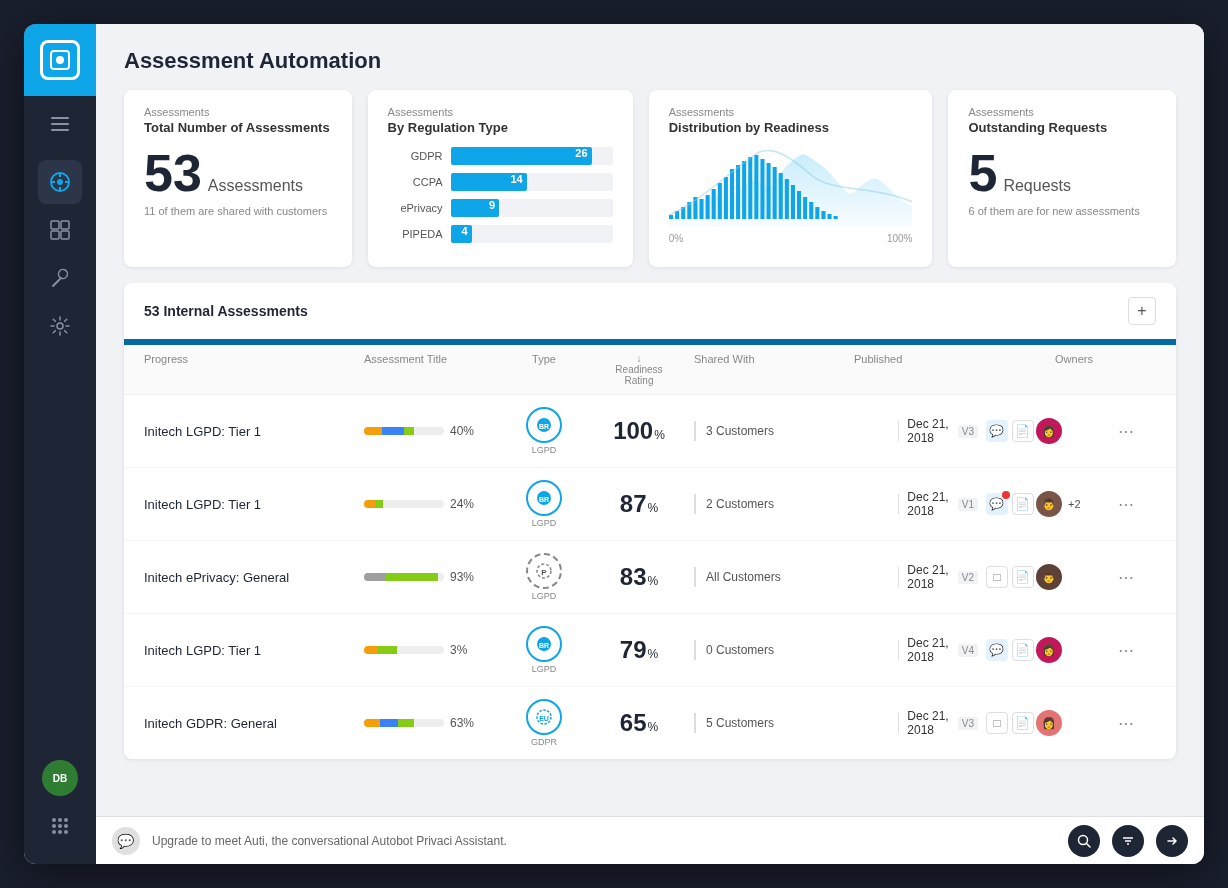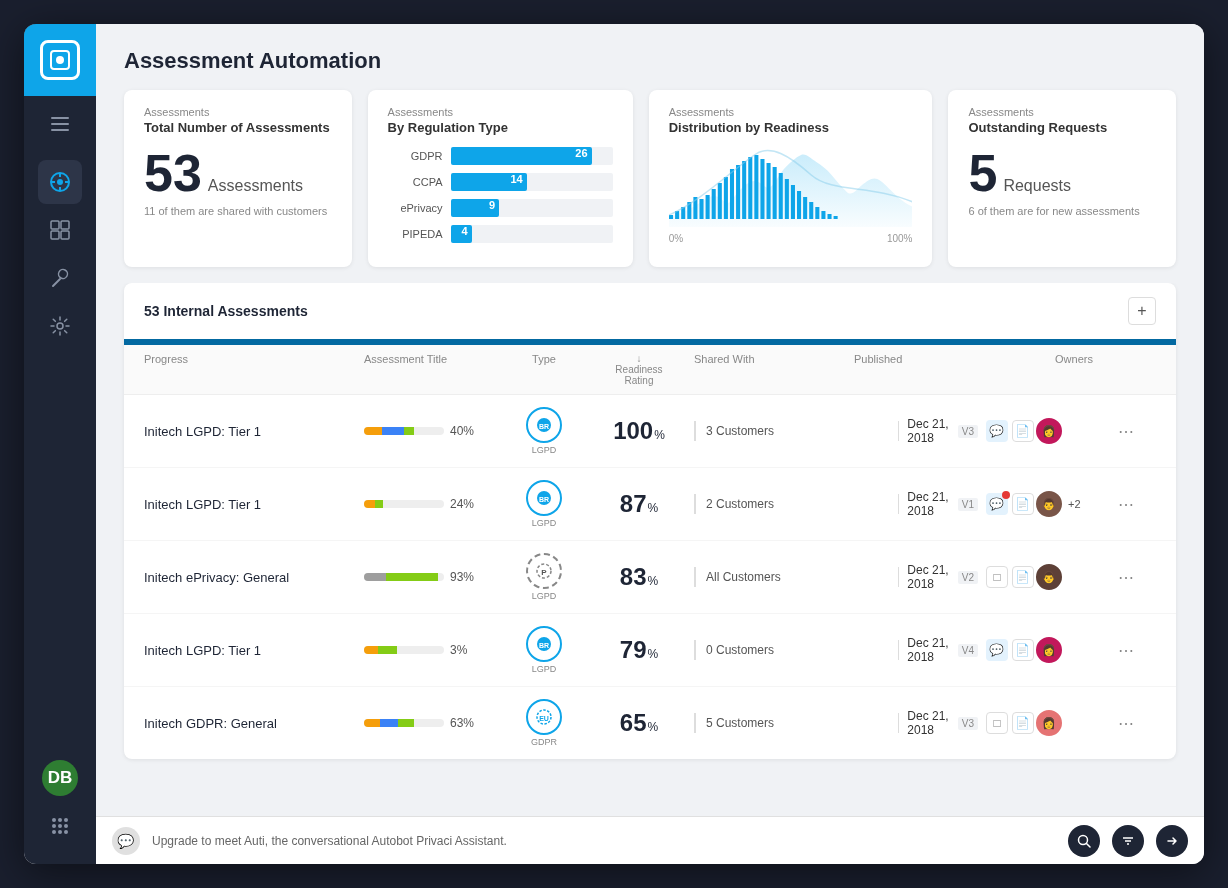--- a/index.html
+++ b/index.html
@@ -94,21 +94,21 @@
     }
     .avatar-btn {
       width: 36px;
       height: 36px;
       border-radius: 50%;
       background: #2e7d32;
       display: flex;
       align-items: center;
       justify-content: center;
       color: white;
-      font-size: 17px;
+      font-size: 10px;
       font-weight: 700;
       cursor: pointer;
     }
     
     .main-content {
       flex: 1;
       display: flex;
       flex-direction: column;
       overflow: hidden;
     }

